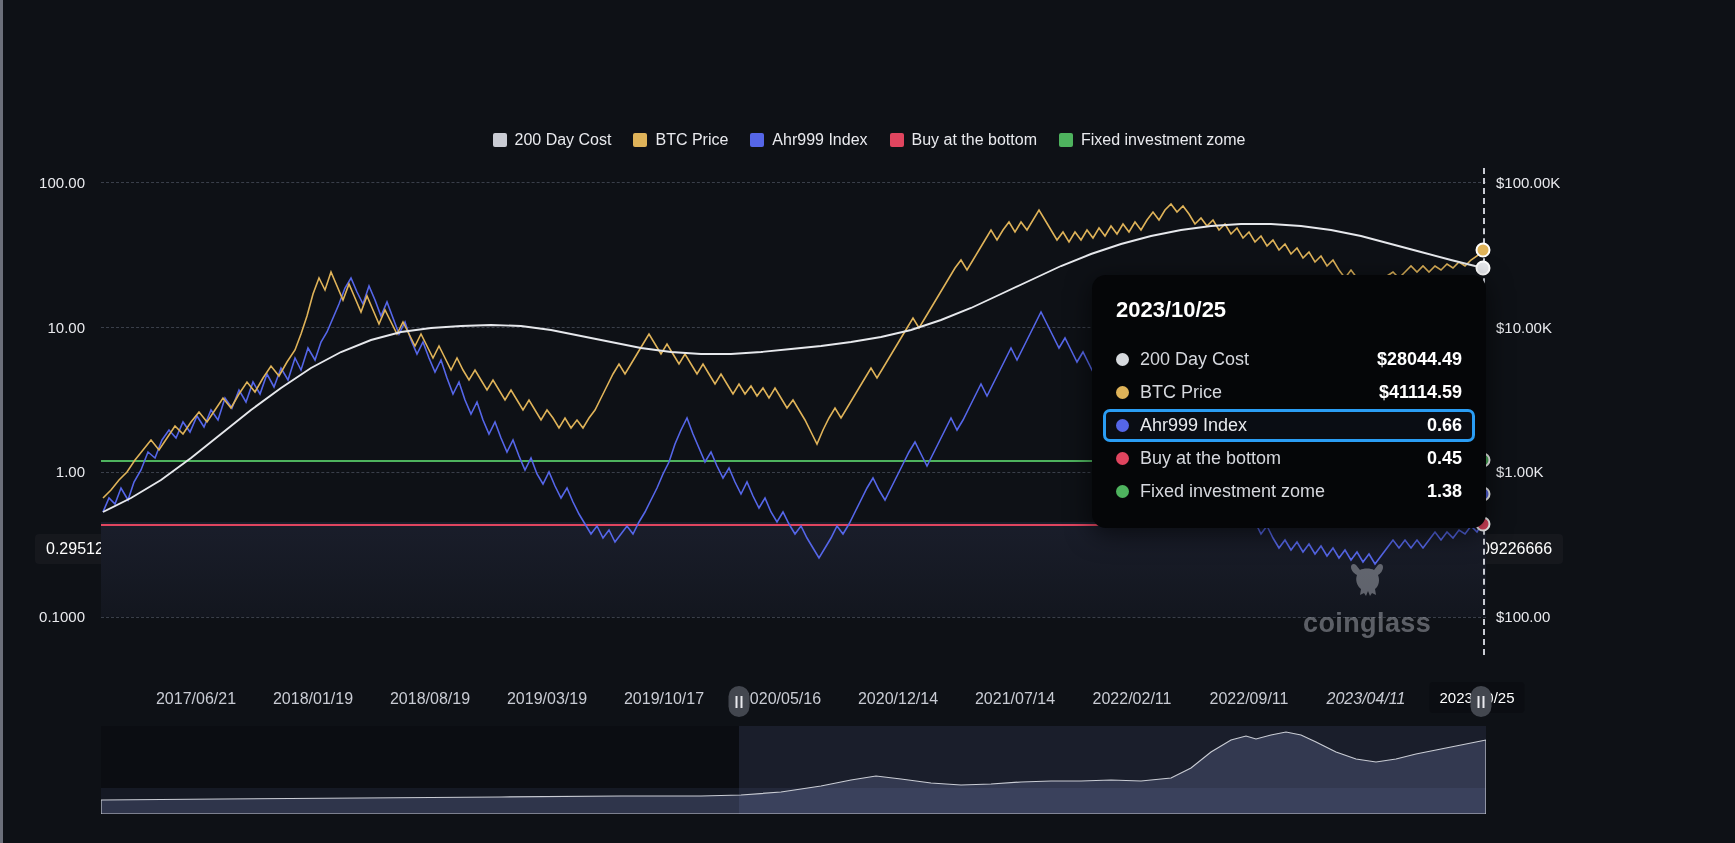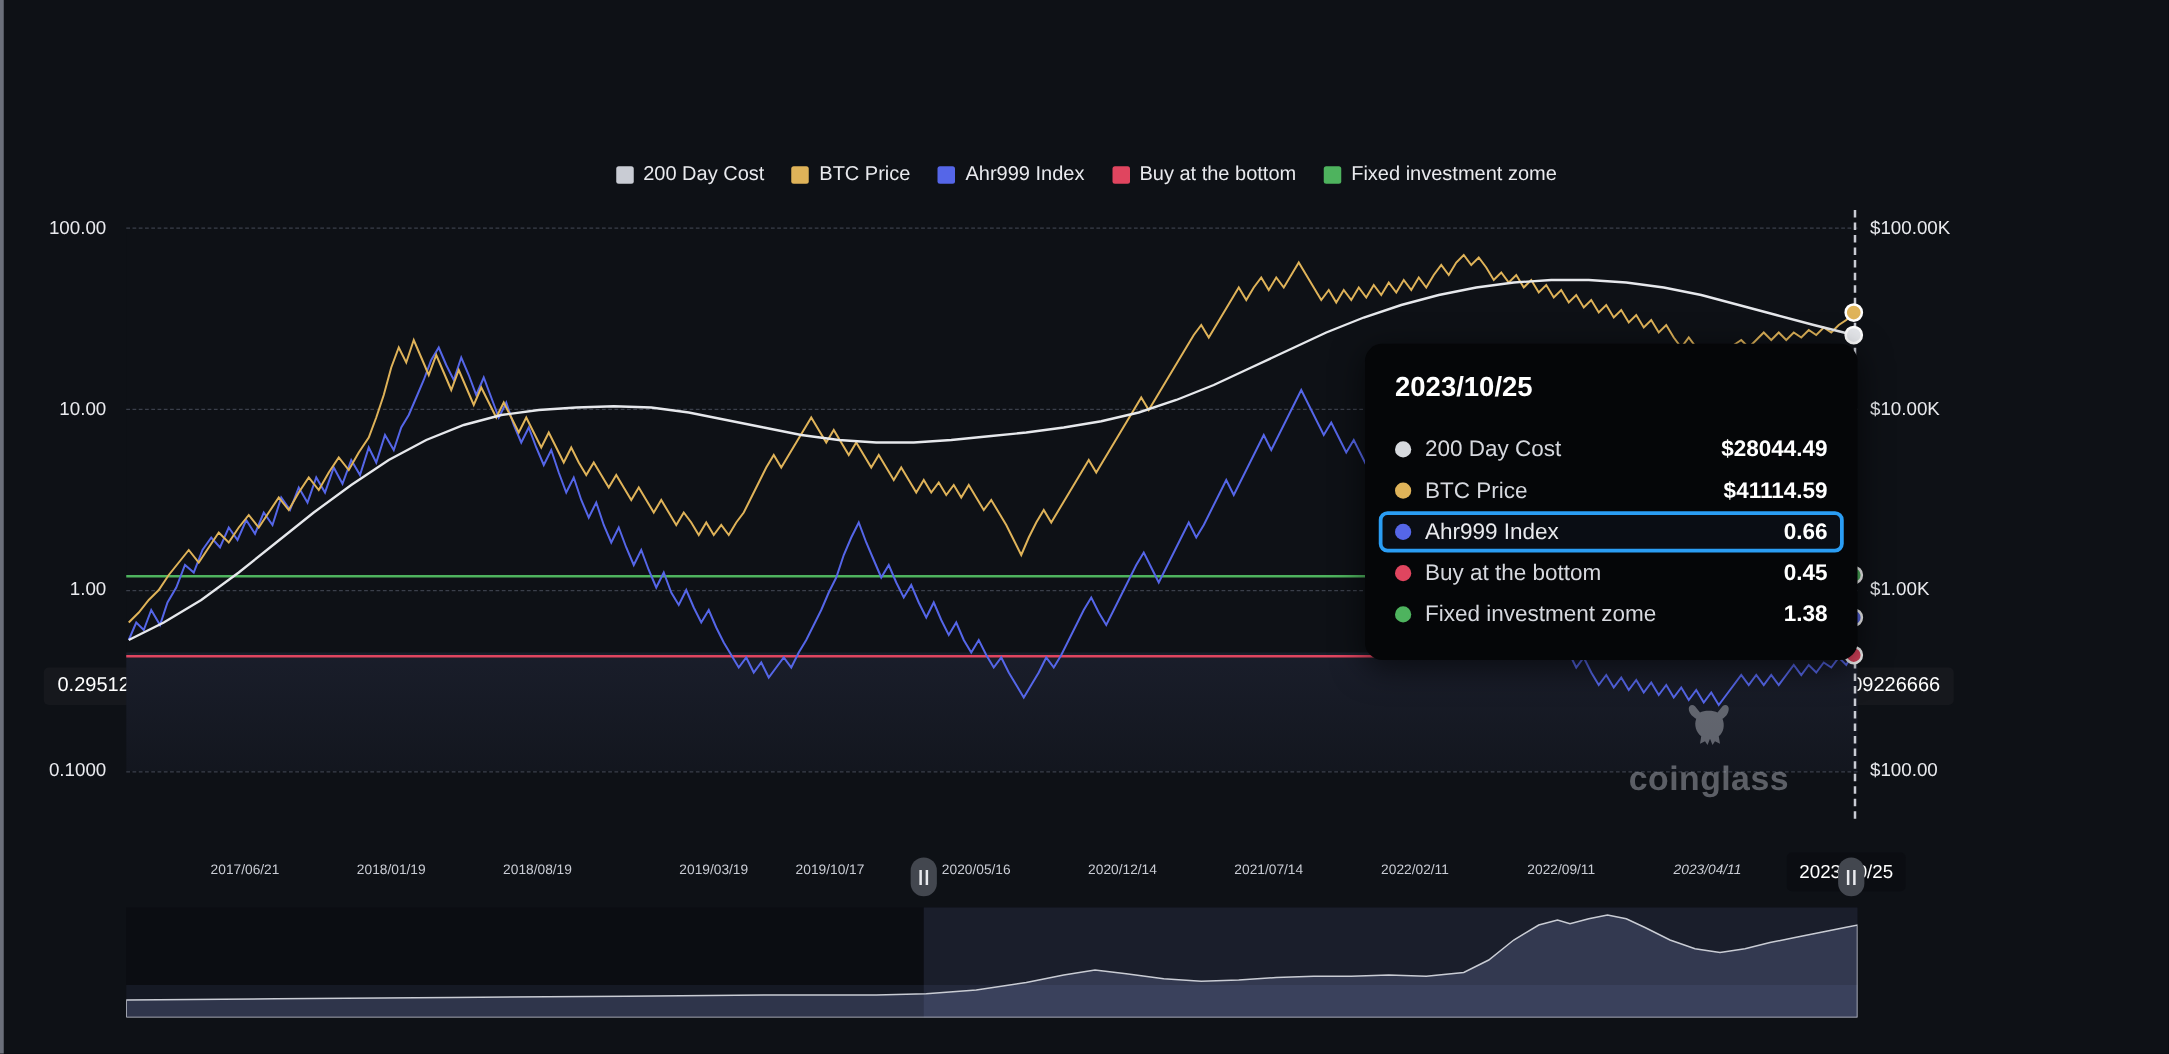--- a/index.html
+++ b/index.html
@@ -79,21 +79,21 @@
     color: #e9eaee;
     white-space: nowrap;
   }
   .y-left-label  { right: 1650px; }
   .y-right-label { left: 1493px; }
 
   .x-label {
     position: absolute;
     top: 690px;
     transform: translateX(-50%);
-    font-size: 11px;
+    font-size: 16px;
     color: #c9ccd4;
     white-space: nowrap;
   }
 
   
   .axis-pill {
     position: absolute;
     background: #16181d;
     color: #ffffff;
     font-size: 16px;
@@ -268,21 +268,21 @@
     <div class="end-dot" style="left:1382px; top:86px;  background:#e6e8ec"></div>
     <div class="end-dot" style="left:1382px; top:278px; background:#4eb35e"></div>
     <div class="end-dot" style="left:1382px; top:312px; background:#5566e8"></div>
     <div class="end-dot" style="left:1382px; top:342px; background:#e0455f"></div>
   </div>
 
   <div id="xlabels">
       <div class="x-label" style="left: 193px;">2017/06/21</div>
       <div class="x-label" style="left: 310px;">2018/01/19</div>
       <div class="x-label" style="left: 427px;">2018/08/19</div>
-      <div class="x-label" style="left: 568px;">2019/03/19</div>
+      <div class="x-label" style="left: 544px;">2019/03/19</div>
       <div class="x-label" style="left: 661px;">2019/10/17</div>
       <div class="x-label" style="left: 778px;">2020/05/16</div>
       <div class="x-label" style="left: 895px;">2020/12/14</div>
       <div class="x-label" style="left: 1012px;">2021/07/14</div>
       <div class="x-label" style="left: 1129px; text-align: right;">2022/02/11</div>
       <div class="x-label" style="left: 1246px;">2022/09/11</div>
       <div class="x-label" style="left: 1363px; font-style: italic;">2023/04/11</div>
     </div>
   <div class="x-pill" style="left:1474px; top:682px">2023/10/25</div>
 

